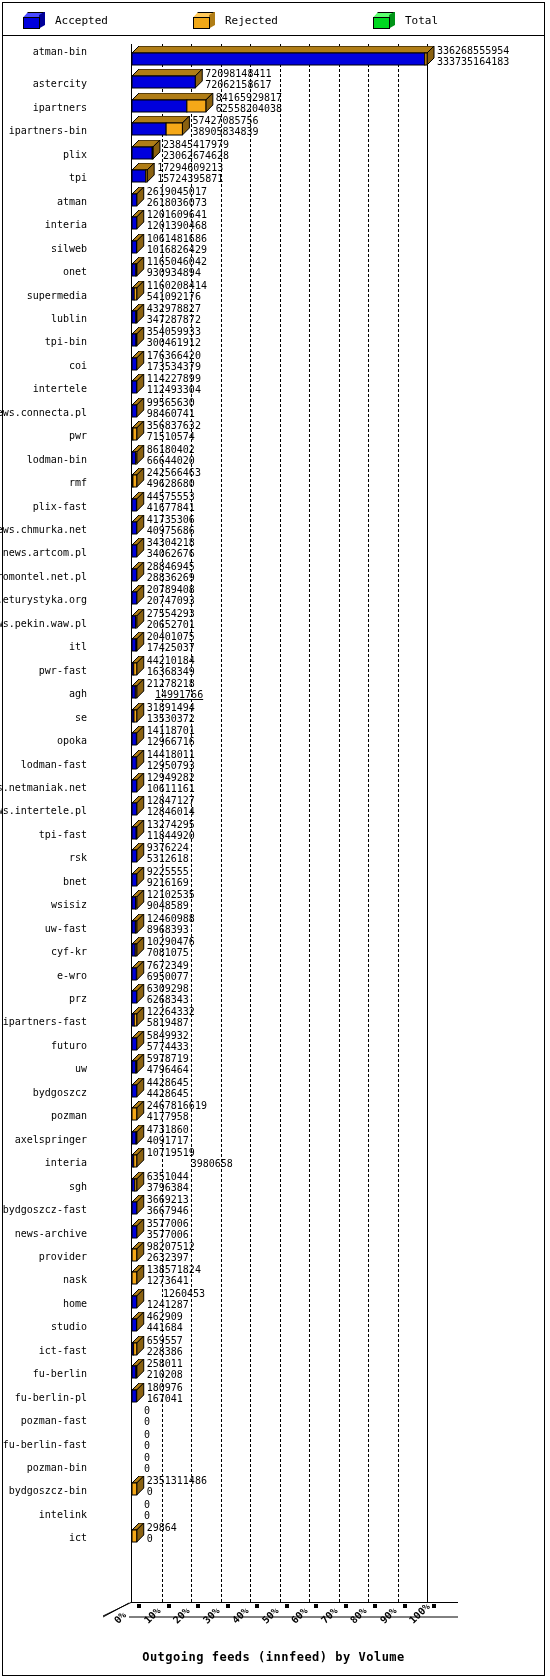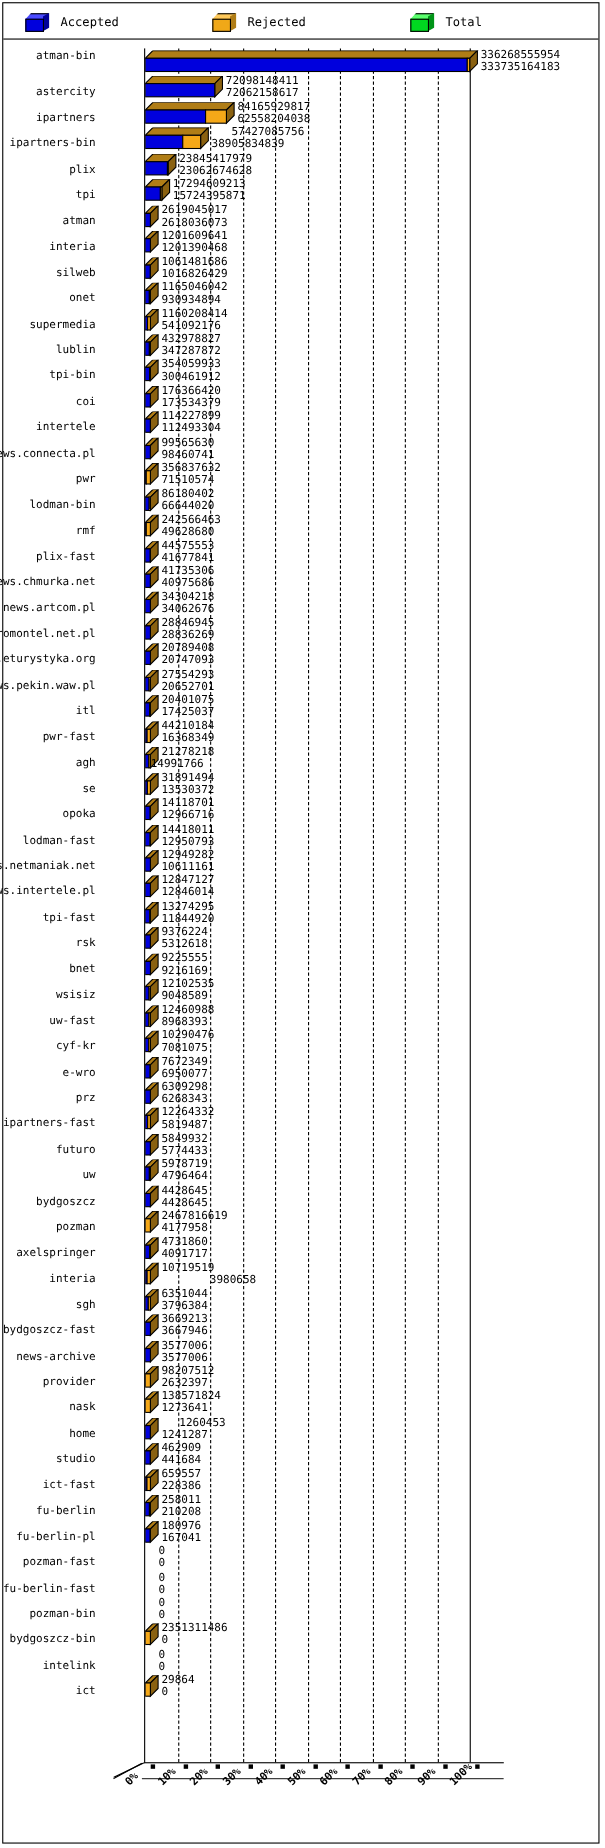--- a/index.html
+++ b/index.html
@@ -169,21 +169,21 @@
           <div class="vals" style="left: 212.839px; top: 11px;">62558204038</div>
         </div>
         <div class="row" style="top: 80.35px;">
           <div class="rowlabel" style="top: 10px;">ipartners-bin</div>
           <div class="barwrap" style="top: 0px; width: 57.386px; height: 19px;"><svg width="60" height="21" viewBox="0 0 60 21">
               <polygon points="0,7 7,0 57.385999999999996,0 50.385999999999996,7" fill="#b07d16" stroke="#000" stroke-width="1"></polygon>
               <polygon points="50.385999999999996,7 57.385999999999996,0 57.385999999999996,12 50.385999999999996,19" fill="#8a6110" stroke="#000" stroke-width="1"></polygon>
               <rect x="0" y="7" width="34.136514999999996" height="12" fill="#0000dd" stroke="#000" stroke-width="1"></rect>
               <rect x="34.136514999999996" y="7" width="16.249485" height="12" fill="#f5a818" stroke="#000" stroke-width="1"></rect>
             </svg></div>
-          <div class="vals" style="left: 189.386px; top: 0px; margin-left: 18px;">57427085756</div>
+          <div class="vals" style="left: 189.386px; top: 0px;">57427085756</div>
           <div class="vals" style="left: 189.386px; top: 11px;">38905834839</div>
         </div>
         <div class="row" style="top: 103.8px;">
           <div class="rowlabel" style="top: 10px;">plix</div>
           <div class="barwrap" style="top: 0px; width: 27.9155px; height: 19px;"><svg width="30" height="21" viewBox="0 0 30 21">
               <polygon points="0,7 7,0 27.9155,0 20.9155,7" fill="#b07d16" stroke="#000" stroke-width="1"></polygon>
               <polygon points="20.9155,7 27.9155,0 27.9155,12 20.9155,19" fill="#8a6110" stroke="#000" stroke-width="1"></polygon>
               <rect x="0" y="7" width="20.2294716" height="12" fill="#0000dd" stroke="#000" stroke-width="1"></rect>
               <rect x="20.2294716" y="7" width="0.6860284000000014" height="12" fill="#f5a818" stroke="#000" stroke-width="1"></rect>
             </svg></div>
@@ -423,21 +423,21 @@
         </div>
         <div class="row" style="top: 643.15px;">
           <div class="rowlabel" style="top: 10px;">agh</div>
           <div class="barwrap" style="top: 0px; width: 11.72px; height: 19px;"><svg width="14" height="21" viewBox="0 0 14 21">
               <polygon points="0,7 7,0 11.719999999999999,0 4.72,7" fill="#b07d16" stroke="#000" stroke-width="1"></polygon>
               <polygon points="4.72,7 11.719999999999999,0 11.719999999999999,12 4.72,19" fill="#8a6110" stroke="#000" stroke-width="1"></polygon>
               <rect x="0" y="7" width="3.3275999999999994" height="12" fill="#0000dd" stroke="#000" stroke-width="1"></rect>
               <rect x="3.3275999999999994" y="7" width="1.3924000000000003" height="12" fill="#f5a818" stroke="#000" stroke-width="1"></rect>
             </svg></div>
           <div class="vals" style="left: 143.72px; top: 0px;">21278218</div>
-          <div class="vals" style="left: 134px; top: 11px;">14991766</div>
+          <div class="vals" style="left: 152px; top: 11px; text-decoration: underline;">14991766</div>
         </div>
         <div class="row" style="top: 666.6px;">
           <div class="rowlabel" style="top: 10px;">se</div>
           <div class="barwrap" style="top: 0px; width: 11.72px; height: 19px;"><svg width="14" height="21" viewBox="0 0 14 21">
               <polygon points="0,7 7,0 11.719999999999999,0 4.72,7" fill="#b07d16" stroke="#000" stroke-width="1"></polygon>
               <polygon points="4.72,7 11.719999999999999,0 11.719999999999999,12 4.72,19" fill="#8a6110" stroke="#000" stroke-width="1"></polygon>
               <rect x="0" y="7" width="2.00128" height="12" fill="#0000dd" stroke="#000" stroke-width="1"></rect>
               <rect x="2.00128" y="7" width="2.71872" height="12" fill="#f5a818" stroke="#000" stroke-width="1"></rect>
             </svg></div>
           <div class="vals" style="left: 143.72px; top: 0px;">31891494</div>
@@ -782,14 +782,15 @@
           <div class="rowlabel" style="top: 10px;">ict</div>
           <div class="barwrap" style="top: 0px; width: 11.72px; height: 19px;"><svg width="14" height="21" viewBox="0 0 14 21">
               <polygon points="0,7 7,0 11.719999999999999,0 4.72,7" fill="#b07d16" stroke="#000" stroke-width="1"></polygon>
               <polygon points="4.72,7 11.719999999999999,0 11.719999999999999,12 4.72,19" fill="#8a6110" stroke="#000" stroke-width="1"></polygon>
               <rect x="0" y="7" width="4.72" height="12" fill="#f5a818" stroke="#000" stroke-width="1"></rect>
             </svg></div>
           <div class="vals" style="left: 143.72px; top: 0px;">29864</div>
           <div class="vals" style="left: 143.72px; top: 11px;">0</div>
         </div>
       </div>
+    <div class="xtitle">Outgoing feeds (innfeed) by Volume</div>
   </div>
 </div>
 
 </body></html>

